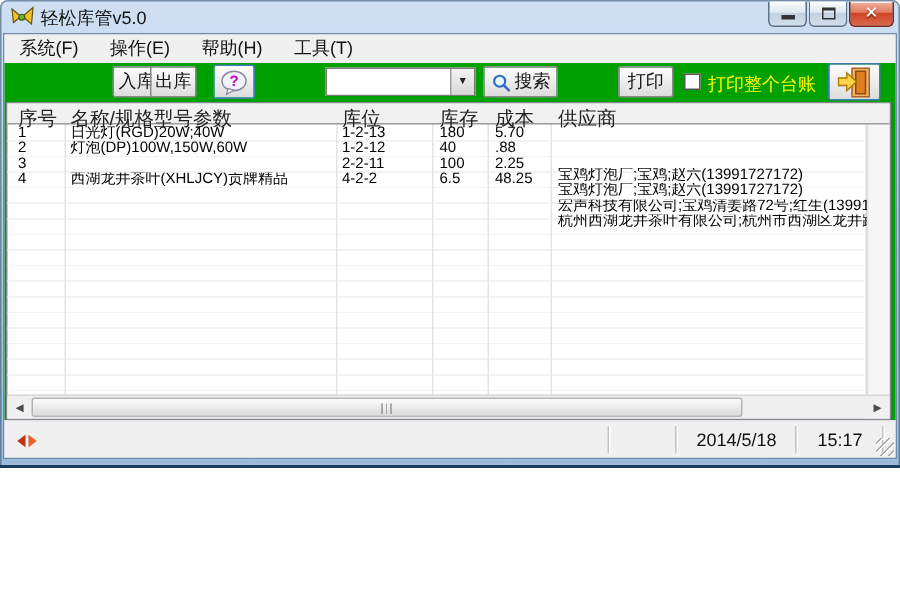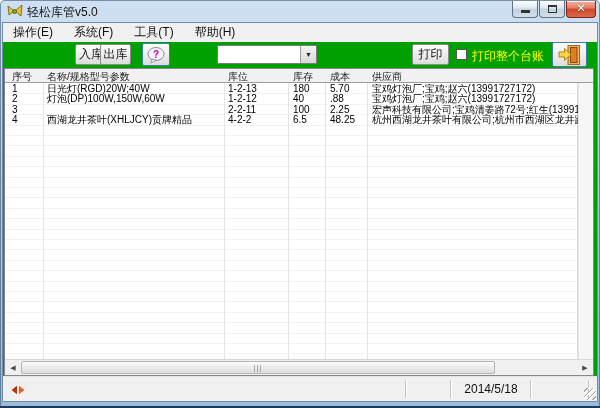--- a/index.html
+++ b/index.html
@@ -1,18 +1,18 @@
 <!DOCTYPE html>
 <html><head>
 <meta charset="utf-8">
 <style>
   html,body{margin:0;padding:0;background:#ffffff;}
   *{box-sizing:border-box;}
   .window{
-    position:relative;width:600px;height:408px;overflow:hidden;
+    position:relative;width:600px;height:312px;overflow:hidden;
     font-family:"Liberation Sans","DejaVu Sans",sans-serif;
     background:linear-gradient(#cfe0f2,#a9c6e2 60%,#9cbbda);
     border-radius:5px 5px 0 0;
     box-shadow:inset 0 0 0 1px rgba(45,75,105,.55);
     padding-left:16px;
   }
   .window::after{content:'';position:absolute;left:0;right:0;bottom:0;height:2px;background:#1d3b57;}
   
   .titlebar{position:absolute;top:0;left:0;right:0;height:22px;}
   .title-icon{position:absolute;left:7px;top:3px;width:16px;height:16px;}
@@ -46,34 +46,34 @@
   .btn-exit{left:549px;top:0;width:35px;height:25px;border-color:#3c7fb1;}
   .combo{position:absolute;left:214px;top:3px;width:100px;height:19px;background:#fff;border:1px solid #7a7a7a;display:flex;}
   .combo input{flex:1;border:none;outline:none;background:#fff;font-size:11px;padding:0 3px;min-width:0;font-family:inherit;}
   .combo-arrow{width:16px;height:100%;background:linear-gradient(#f4f4f4,#d8d8d8);border-left:1px solid #9a9a9a;
     display:flex;align-items:center;justify-content:center;font-size:7px;color:#222;}
   .chkbox{position:absolute;left:453px;top:7px;width:11px;height:11px;background:#fff;border:1px solid #555;}
   .chklabel{position:absolute;left:469px;top:6px;font-size:12px;color:#FFFF00;font-weight:normal;}
   
   .table-wrap{position:absolute;left:1px;top:26px;right:3px;bottom:0;background:#fff;border:1px solid #828790;font-size:10px;color:#000;}
   .thead{position:absolute;top:0;left:0;right:0;height:14px;background:#f1f1f1;border-bottom:1px solid #9c9c9c;}
-  .hcell{position:absolute;top:1px;font-size:10px;color:#222;white-space:nowrap;}
+  .hcell{position:absolute;top:1px;font-size:13px;color:#222;white-space:nowrap;}
   .h-seq{left:7px;} .h-name{left:42px;} .h-loc{left:223px;font-family:Liberation Serif, serif;} .h-stock{left:288px;text-align:right;} .h-cost{left:325px;} .h-sup{left:367px;}
   .vline{position:absolute;top:0;bottom:16px;width:1px;background:#e4e4e4;}
   .vline::before{content:'';position:absolute;top:0;left:0;width:1px;height:14px;background:#b0b0b0;}
   .v1{left:38px;} .v2{left:219px;} .v3{left:283px;} .v4{left:320px;} .v5{left:362px;} .v6{left:573px;}
   .tgrid{position:absolute;left:0;right:17px;top:15px;bottom:16px;
     background:repeating-linear-gradient(to bottom,transparent 0px,transparent 9.4px,#f2f2f2 9.4px,#f2f2f2 10.4px);}
   .vstrip{position:absolute;right:0;top:14px;bottom:16px;width:16px;background:#f6f6f6;border-left:1px solid #dadada;}
   .trow{position:absolute;left:0;right:17px;height:10.4px;line-height:10.4px;white-space:nowrap;}
   .r0{top:15px;} .r1{top:25.4px;} .r2{top:35.8px;} .r3{top:46.2px;}
   .tcell{position:absolute;top:0;height:10.4px;line-height:10.5px;white-space:nowrap;}
   .c-seq{left:7px;} .c-name{left:42px;width:176px;overflow:hidden;}
   .c-loc{left:223px;} .c-stock{left:288px;} .c-cost{left:325px;}
-  .c-sup{left:367px;width:206px;overflow:hidden;}
+  .c-sup{left:367px;width:206px;overflow:hidden;margin-top:28px;}
   
   .hscroll{position:absolute;left:0;right:0;bottom:0;height:16px;background:#f0f0f0;border-top:1px solid #d8d8d8;}
   .sb-arrow{position:absolute;top:1px;width:16px;height:14px;display:flex;align-items:center;justify-content:center;
     font-size:7px;color:#4a4a4a;background:#f0f0f0;}
   .sb-left{left:0;} .sb-right{right:0;}
   .sb-thumb{position:absolute;left:16px;top:1px;width:474px;height:13px;border:1px solid #b5b5b5;border-radius:2px;
     background:linear-gradient(#fbfbfb,#dcdcdc);}
   .sb-grip{position:absolute;left:50%;top:3px;width:8px;height:7px;margin-left:-4px;
     background:repeating-linear-gradient(to right,#aaa 0 1px,transparent 1px 3px);}
   
@@ -108,44 +108,51 @@
         </div>
       <div class="winbtn closeb">
           <span class="glyph-close">✕</span>
         </div>
     </div>
   </div>
 
   <div class="frame-inner">
 
     <div class="menubar">
+      <span class="menu-item">系统(F)</span>
       <span class="menu-item">操作(E)</span>
-      <span class="menu-item">系统(F)</span>
+      <span class="menu-item">帮助(H)</span>
       <span class="menu-item">工具(T)</span>
-      <span class="menu-item">帮助(H)</span>
     </div>
 
     <div class="client">
 
       <button class="tbtn btn-in">入库</button>
       <button class="tbtn btn-out">出库</button>
 
       <button class="tbtn btn-help">
         <svg width="20" height="18" viewBox="0 0 20 18">
           <ellipse cx="10" cy="8" rx="8" ry="6.5" fill="#f4f2fa" stroke="#8a8aa0"></ellipse>
           <path d="M6,13 L5,17 L10,14 Z" fill="#f4f2fa" stroke="#8a8aa0" stroke-width="0.8"></path>
           <text x="10" y="11.5" font-size="10" text-anchor="middle" fill="#c400c4" font-weight="bold">?</text>
         </svg>
       </button>
 
       <div class="combo">
         <input value="" style="">
         <div class="combo-arrow">▼</div>
       </div>
 
+      <button class="tbtn btn-search">
+        <svg width="14" height="14" viewBox="0 0 16 16" style="margin-right:2px;">
+          <circle cx="7" cy="7" r="4.2" fill="#eaf4ff" stroke="#2B6CC8" stroke-width="1.6"></circle>
+          <line x1="10.2" y1="10.2" x2="14" y2="14" stroke="#2B6CC8" stroke-width="2" stroke-linecap="round"></line>
+        </svg>
+        <span>搜索</span>
+      </button>
 
       <button class="tbtn btn-print">打印</button>
 
       <span class="chkbox"></span>
       <span class="chklabel">打印整个台账</span>
 
       <button class="tbtn btn-exit">
         <svg width="24" height="22" viewBox="0 0 24 22">
           <rect x="10" y="1.5" width="11.5" height="19" fill="#f5b06a" stroke="#a86420"></rect>
           <rect x="12.5" y="3.5" width="6.5" height="15" fill="#E07F1F" stroke="#8a4d10"></rect>
@@ -216,18 +223,19 @@
 
     <div class="statusbar">
       <svg class="status-icon" viewBox="0 0 14 10">
         <path d="M0.5,5 L6,0.8 L6,9.2 Z" fill="#c22f10"></path>
         <path d="M13.5,5 L8,0.8 L8,9.2 Z" fill="#e8622a"></path>
       </svg>
       <span class="sdiv sd1"></span>
       <span class="sdiv sd2"></span>
       <span class="status-date">2014/5/18</span>
       <span class="sdiv sd3"></span>
+      <span class="status-time">15:17</span>
       <span class="sdiv sd4"></span>
       <span class="resize-grip"></span>
     </div>
 
   </div>
 </div>
 
 </body></html>

